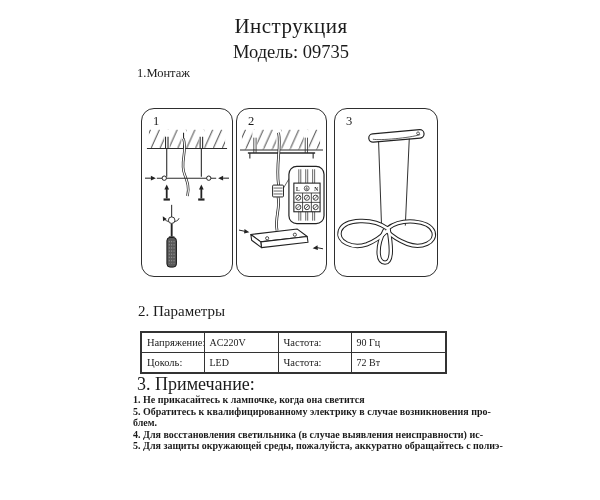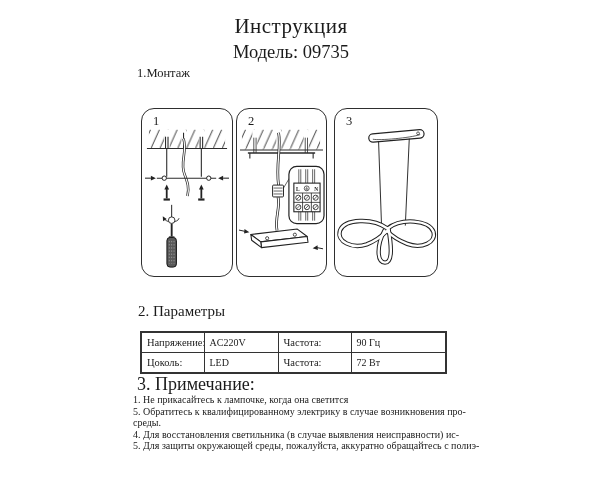--- a/index.html
+++ b/index.html
@@ -25,21 +25,21 @@
   table.params {
     position:absolute; left:140px; top:331px; border-collapse:collapse;
     table-layout:fixed; width:305px; border:2px solid #333;padding-left:10px;
   }
   table.params td {
     border:1.4px solid #333; height:19px; font-size:10.5px;
     padding:0 2px 0 5px; vertical-align:middle; overflow:hidden; white-space:nowrap;
   }
   table.params td.val { font-size:10px; }
   .h-notes { left:137px; top:374px; font-size:18px; }
-  .notes { left:133px; top:394px; width:360px; font-size:10px; font-weight:normal;
+  .notes { left:133px; top:394px; width:360px; font-size:10px; font-weight:bold;
            line-height:11.55px; white-space:nowrap; }
   .diag { stroke:#2b2b2b; fill:none; stroke-width:1.1; }
 </style>
 </head>
 <body>
 
 <div class="page">
 
   <div class="abs titleblock">
     <div class="doc-title">Инструкция</div>
@@ -251,18 +251,18 @@
         <td class="val">72 Вт</td>
       </tr>
     </tbody>
   </table>
 
   <div class="abs h-notes">3. Примечание:</div>
 
   <div class="abs notes">
     <div>1. Не прикасайтесь к лампочке, когда она светится</div>
     <div>5. Обратитесь к квалифицированному электрику в случае возникновения про-</div>
-    <div>среды.</div>
+    <div>блем.</div>
     <div>4. Для восстановления светильника (в случае выявления неисправности) ис-</div>
     <div>5. Для защиты окружающей среды, пожалуйста, аккуратно обращайтесь с полиэ-</div>
   </div>
 
 </div>
 
 </body></html>

